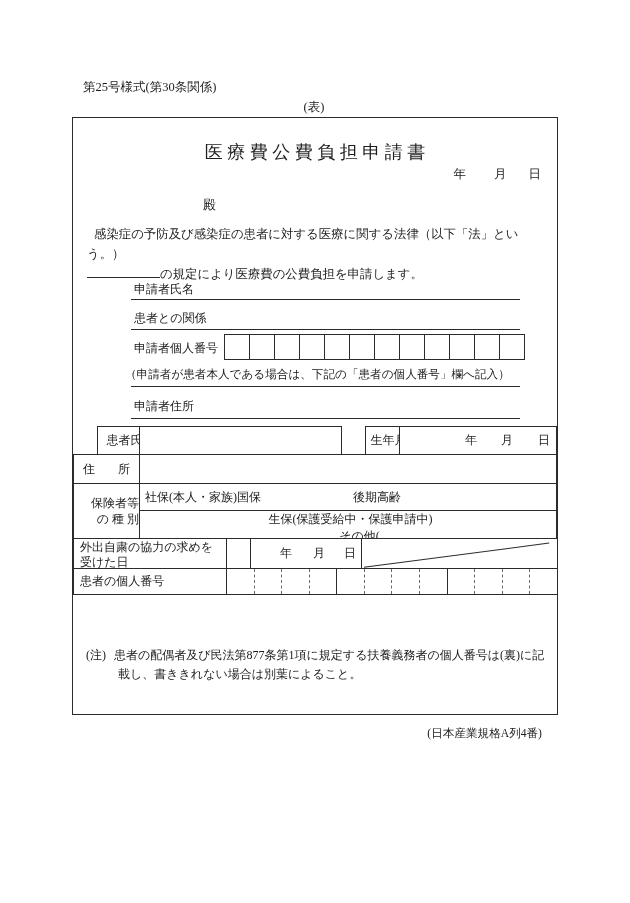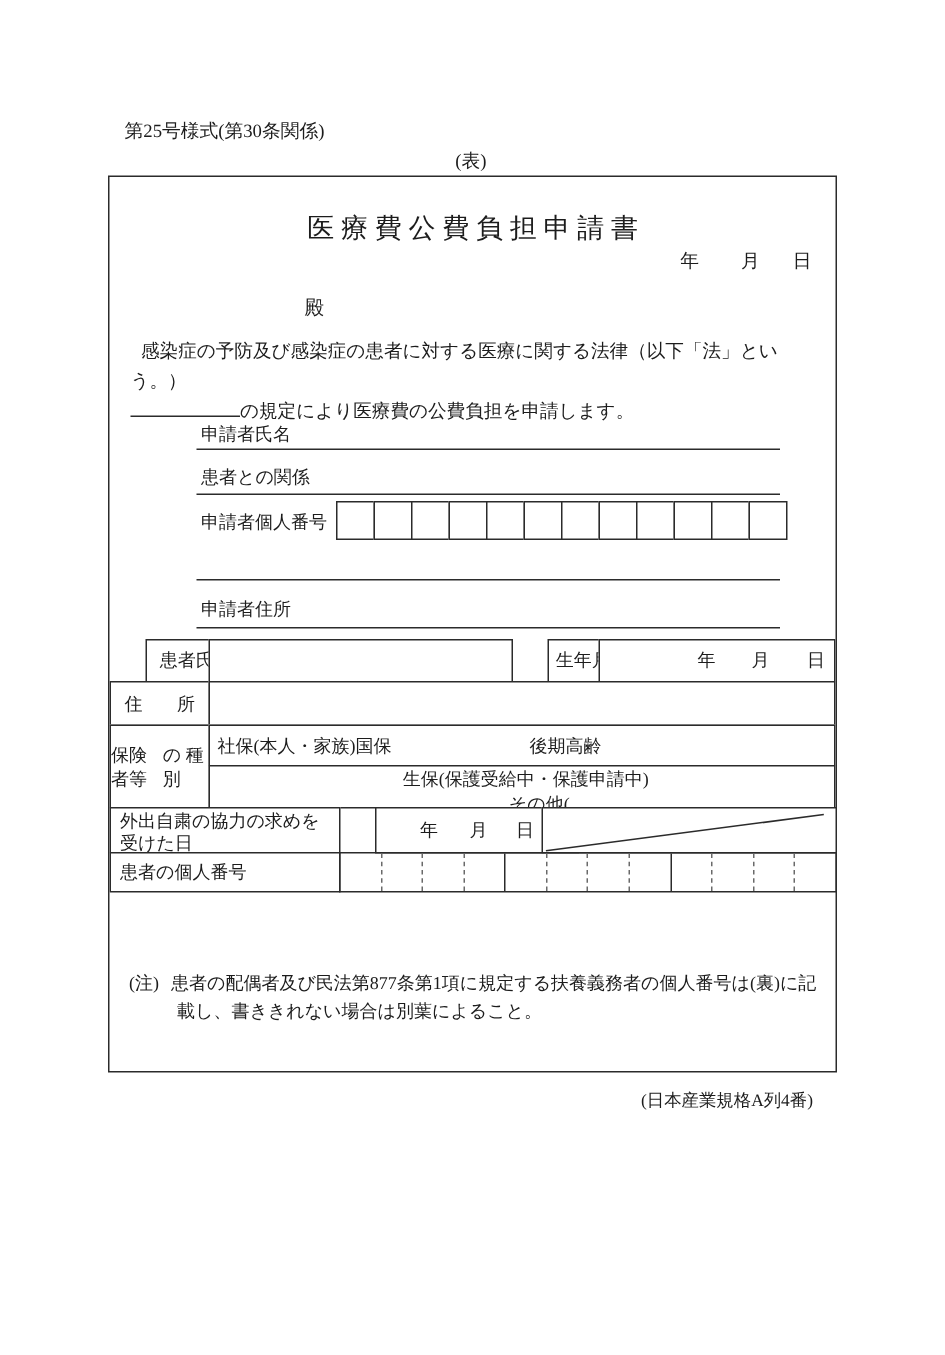--- a/index.html
+++ b/index.html
@@ -27,21 +27,21 @@
   .ul-line{height:1px;background:#2b2b2b;left:58px;width:389px;}
   .digit-row{left:151px;top:216px;display:flex;}
   .digit-row .cell{width:24px;height:24px;border:1px solid #2b2b2b;margin-left:-1px;background:#fff;}
   .digit-row .cell:first-child{margin-left:0;}
   .caption{left:52px;top:249px;font-size:11.6px;}
   .tbl{left:0;top:308px;width:484px;height:168px;}
   .tc{position:absolute;border:1px solid #2b2b2b;box-sizing:border-box;font-size:12px;background:#fff;}
   .tc.center{display:flex;align-items:center;justify-content:center;margin-left:24px;}
   .tc.vcenter{display:flex;align-items:center;}
   .addr-cell{display:flex;align-items:center;justify-content:space-between;padding:0 9px;box-sizing:border-box;}
-  .ins-label{display:flex;flex-direction:row;align-items:center;justify-content:center;line-height:16px;}
+  .ins-label{display:flex;flex-direction:column;align-items:flex-end;justify-content:center;line-height:16px;}
   .opt-row{padding-left:5px;}
   .diag-svg{position:absolute;left:0;top:0;width:100%;height:100%;}
   .pn-cells{position:absolute;left:153px;top:142px;width:332px;height:27px;border:1px solid #2b2b2b;box-sizing:border-box;display:flex;}
   .pn-cells .pcell{flex:1;border-left:1px dashed #6a6a6a;}
   .pn-cells .pcell:first-child{border-left:none;}
   .pn-cells .pcell.g{border-left:1px solid #2b2b2b;}
   .outing-label{line-height:15px;padding:1px 0 0 6px;}
   .note{left:13px;top:528px;width:462px;font-size:12px;line-height:19px;}
   .note .n1{margin-left:8px;}
   .note .n2{margin-left:32px;}
@@ -91,20 +91,21 @@
     <div class="cell"></div>
     <div class="cell"></div>
     <div class="cell"></div>
     <div class="cell"></div>
     <div class="cell"></div>
     <div class="cell"></div>
     <div class="cell"></div>
     <div class="cell"></div>
     <div class="cell"></div>
   </div>
+  <div class="abs caption">（申請者が患者本人である場合は、下記の「患者の個人番号」欄へ記入）</div>
   <div class="abs ul-line" style="top:268px;"></div>
 
   <div class="abs f-label" style="left:61px;top:280px;">申請者住所</div>
   <div class="abs ul-line" style="top:300px;"></div>
 
   <div class="abs tbl">
 
     <div class="tc center" style="left:0;top:0;width:67px;height:29px;">患者氏名</div>
     <div class="tc" style="left:66px;top:0;width:203px;height:29px;"></div>
     <div class="tc center" style="left:268px;top:0;width:59px;height:29px;">生年月日</div>

